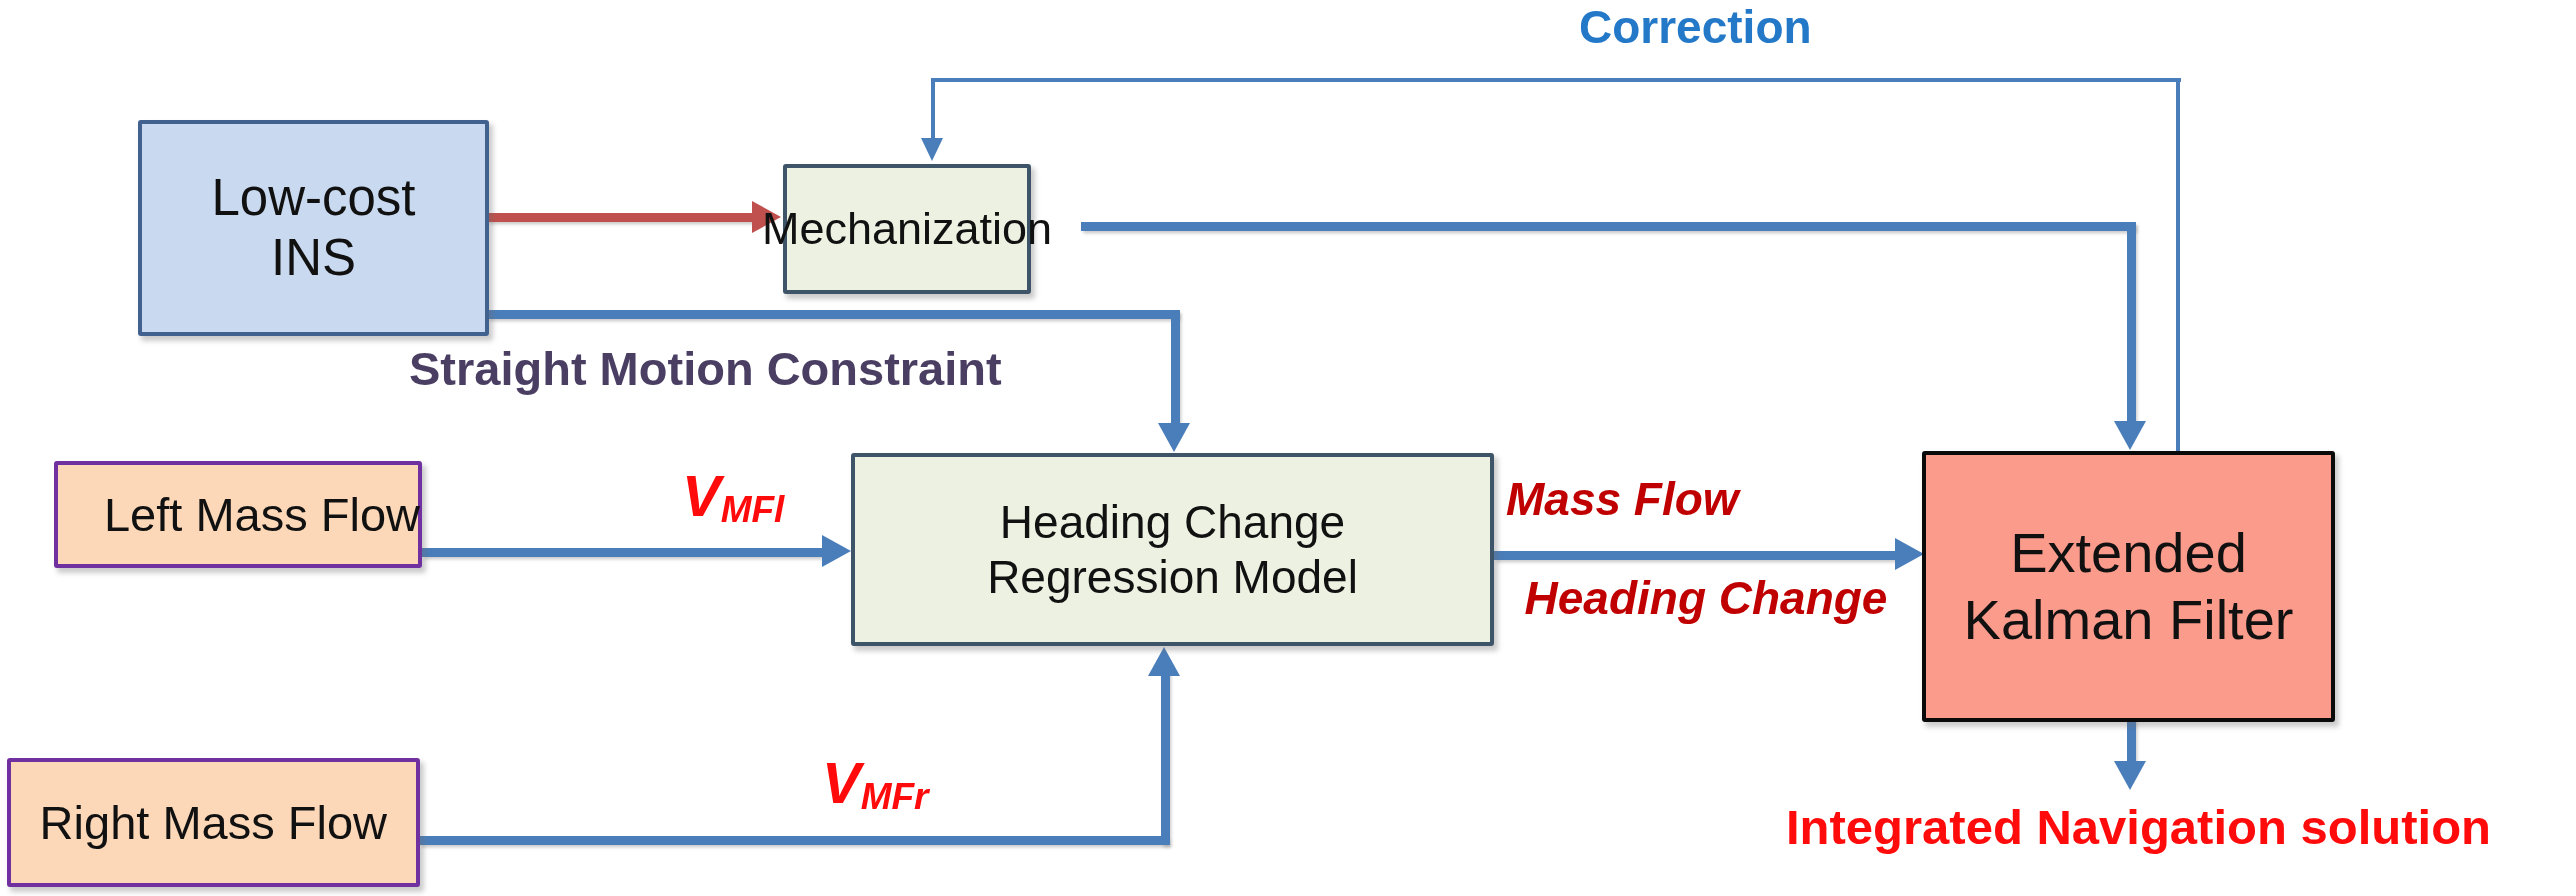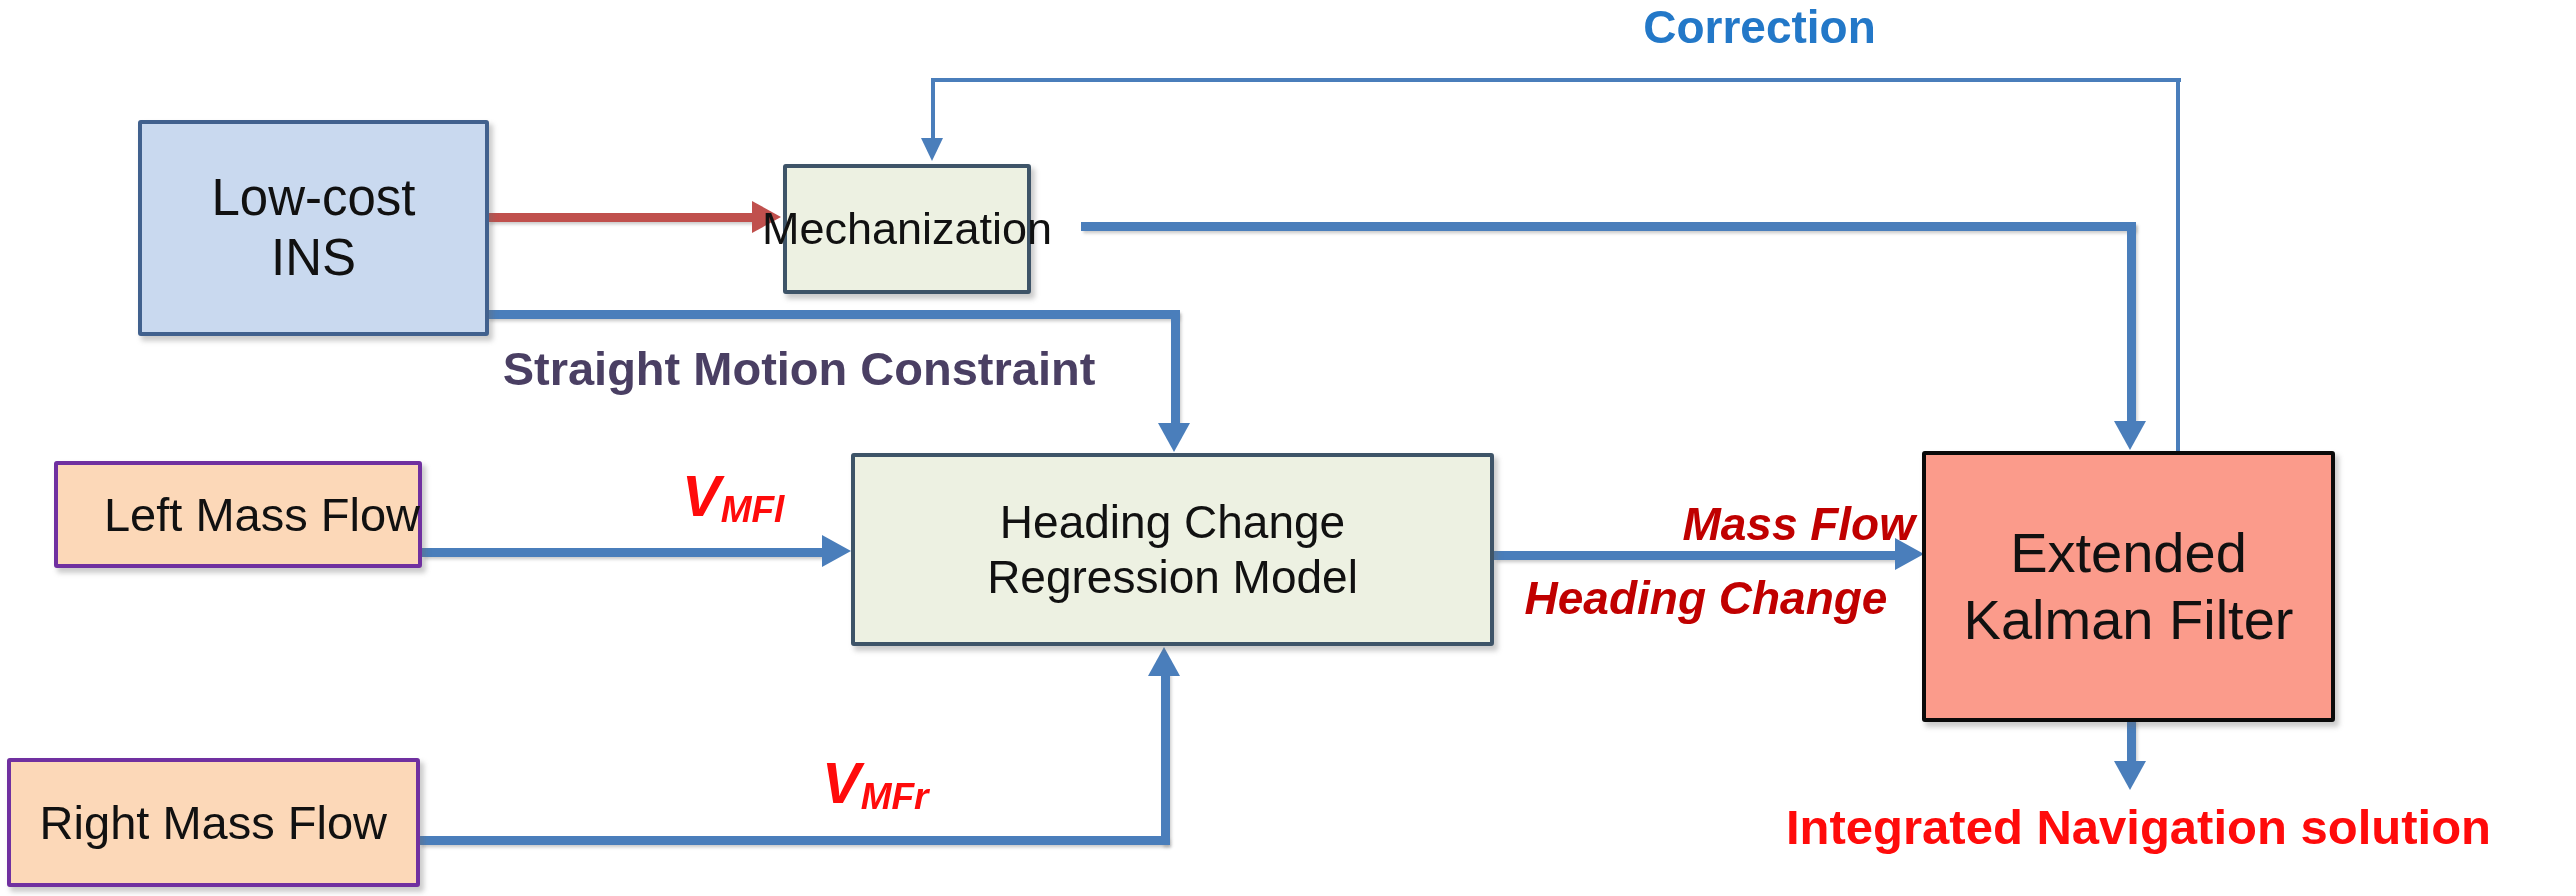--- a/index.html
+++ b/index.html
@@ -65,25 +65,25 @@
   .thin{box-shadow:none;}
   .ah{position:absolute;width:0;height:0;}
   .ah-right{border-top:16.6px solid transparent;border-bottom:16.6px solid transparent;border-left:29px solid var(--arrow_blue,#4A7EBB);}
   .ah-down{border-left:16.6px solid transparent;border-right:16.6px solid transparent;border-top:29px solid var(--arrow_blue,#4A7EBB);}
   .ah-up{border-left:16.6px solid transparent;border-right:16.6px solid transparent;border-bottom:29px solid var(--arrow_blue,#4A7EBB);}
   .red-line{background:var(--arrow_red,#C0504D);}
   .ah-red{border-left-color:var(--arrow_red,#C0504D);}
   .ah-down-sm{border-left:11.7px solid transparent;border-right:11.7px solid transparent;border-top:23.4px solid var(--arrow_blue,#4A7EBB);}
   
   .lbl{position:absolute;white-space:nowrap;font-weight:bold;}
-  #correction-label{left:1579px;top:0px;width:361px;text-align:center;color:var(--correction_text,#2378C8);font-size:46px;}
+  #correction-label{left:1579px;top:0px;width:361px;text-align:left;color:var(--correction_text,#2378C8);font-size:46px;}
   #ins-nav-label{left:1101px;top:154px;width:750px;text-align:center;color:var(--red_text,#FF0B0B);font-size:47px;}
-  #constraint-label{left:409px;top:341px;width:780px;text-align:center;color:var(--constraint_text,#4A3F63);font-size:47px;}
+  #constraint-label{left:409px;top:341px;width:780px;text-align:left;color:var(--constraint_text,#4A3F63);font-size:47px;}
   #integrated-label{left:1701px;top:799px;width:875px;text-align:center;color:var(--red_text,#FF0B0B);font-size:49px;}
-  #massflow-label{left:1506px;top:497px;width:409px;text-align:right;color:var(--dark_red_text,#C00000);font-size:46px;font-style:italic;}
+  #massflow-label{left:1506px;top:472px;width:409px;text-align:left;color:var(--dark_red_text,#C00000);font-size:46px;font-style:italic;}
   #headingchange-label{left:1467px;top:571px;width:478px;text-align:center;color:var(--dark_red_text,#C00000);font-size:46px;font-style:italic;}
   .vlabel{position:absolute;color:var(--red_text,#FF0B0B);font-style:italic;font-weight:bold;font-size:58px;white-space:nowrap;}
   .vlabel sub{font-size:37px;vertical-align:-5.8px;letter-spacing:0px;}
   #vmfl-label{left:666px;top:462px;margin-left:16px;}
   #vmfr-label{left:822px;top:749px;}
 </style>
 </head>
 <body>
 
 <div id="canvas">

